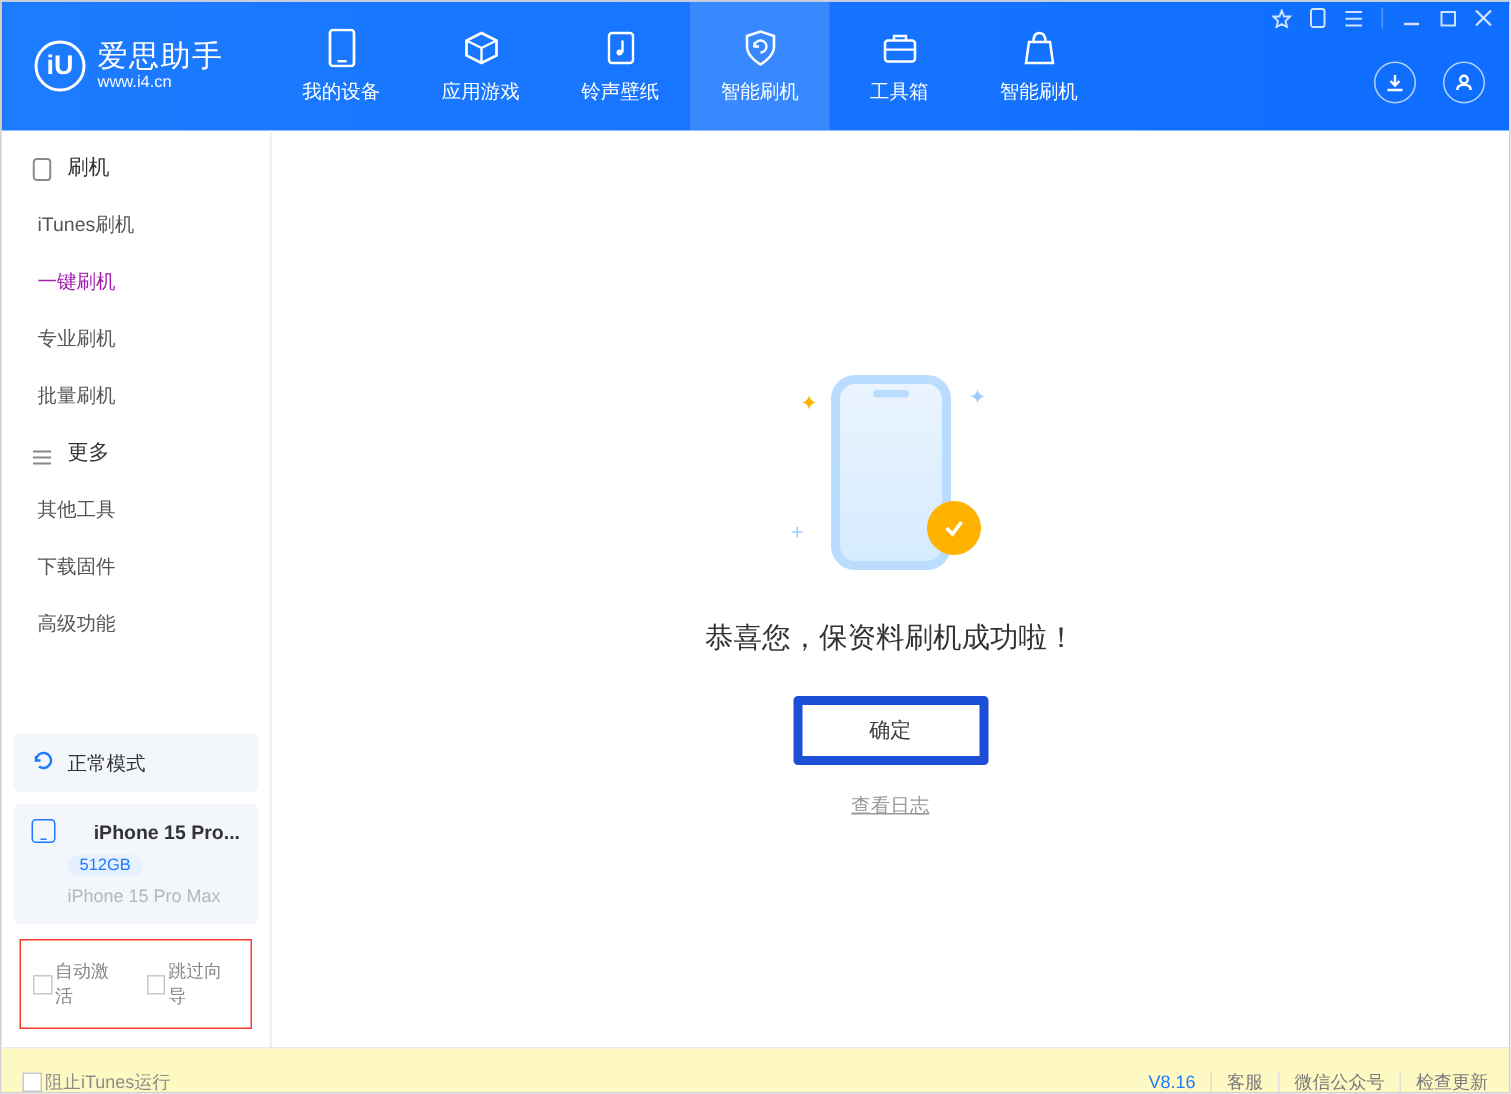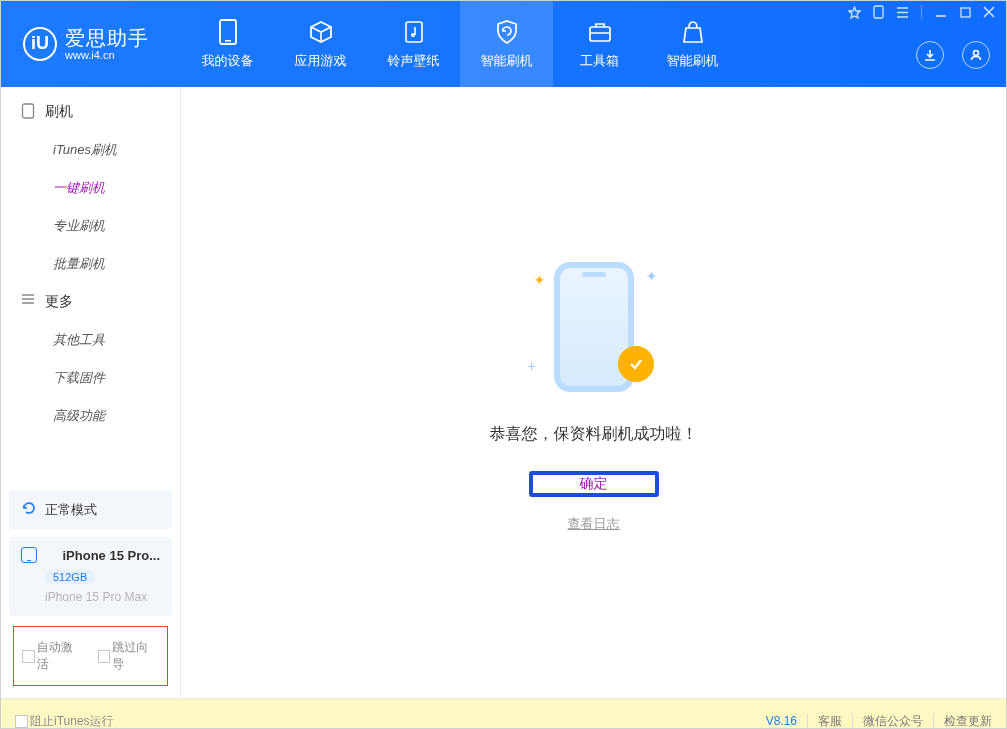--- a/index.html
+++ b/index.html
@@ -93,32 +93,31 @@
   
   .sidebar {
     width: 180px;
     border-right: 1px solid #eaeaea;
     display: flex;
     flex-direction: column;
     padding-top: 6px;
     position: relative;
   }
   .side-group-head {
-    display:flex;align-items:flex-start;
+    display:flex;align-items:flex-end;
     padding: 10px 18px 10px 20px;
     font-size: 14px;
     color: #333;
   }
   .side-group-head svg { margin-right: 10px; }
   .side-item {
-    padding: 10px 10px 10px 52px;
+    padding: 10px 10px 10px 24px;
     font-size: 13px;
     color: #555;
     cursor: pointer;
-    font-style: italic;
   }
   .side-item.active { color: #a21caf; }
 
   .sidebar-bottom {
     margin-top: auto;
     padding: 8px;
   }
   .mode-card {
     background: #f3f6fa;
     border-radius: 4px;
@@ -187,30 +186,30 @@
     position:relative;
   }
   .ill-phone::before{content:'';position:absolute;top:4px;left:50%;transform:translateX(-50%);width:24px;height:5px;background:#b9dcff;border-radius:3px;}
   .ill-check{position:absolute;right:30px;bottom:20px;width:36px;height:36px;background:#ffb200;border-radius:50%;display:flex;align-items:center;justify-content:center;}
   .spark{position:absolute;color:#ffb200;font-size:14px;}
   .spark.s1{left:30px;top:20px;}
   .spark.s2{right:26px;top:16px;color:#9dccff;}
   .spark.s3{left:24px;bottom:28px;color:#9dccff;}
 
   .success-msg {
-    font-size: 16px;
+    font-size: 19px;
     color: #333;
     margin-bottom: 26px;
   }
   .ok-btn {
-    width: 130px; height: 26px;
-    border:4px solid #1d4ed8;
+    width: 130px; height: 46px;
+    border:6px solid #1d4ed8;
     background:#fff;
     border-radius:3px;
-    font-size:14px;color:#a21caf;
+    font-size:14px;color:#404040;
     cursor:pointer;
     margin-bottom:18px;
   }
   .view-log {
     font-size:13px;color:#999;text-decoration:underline;cursor:pointer;
   }
 
   
   .footer{
     height:45px;

